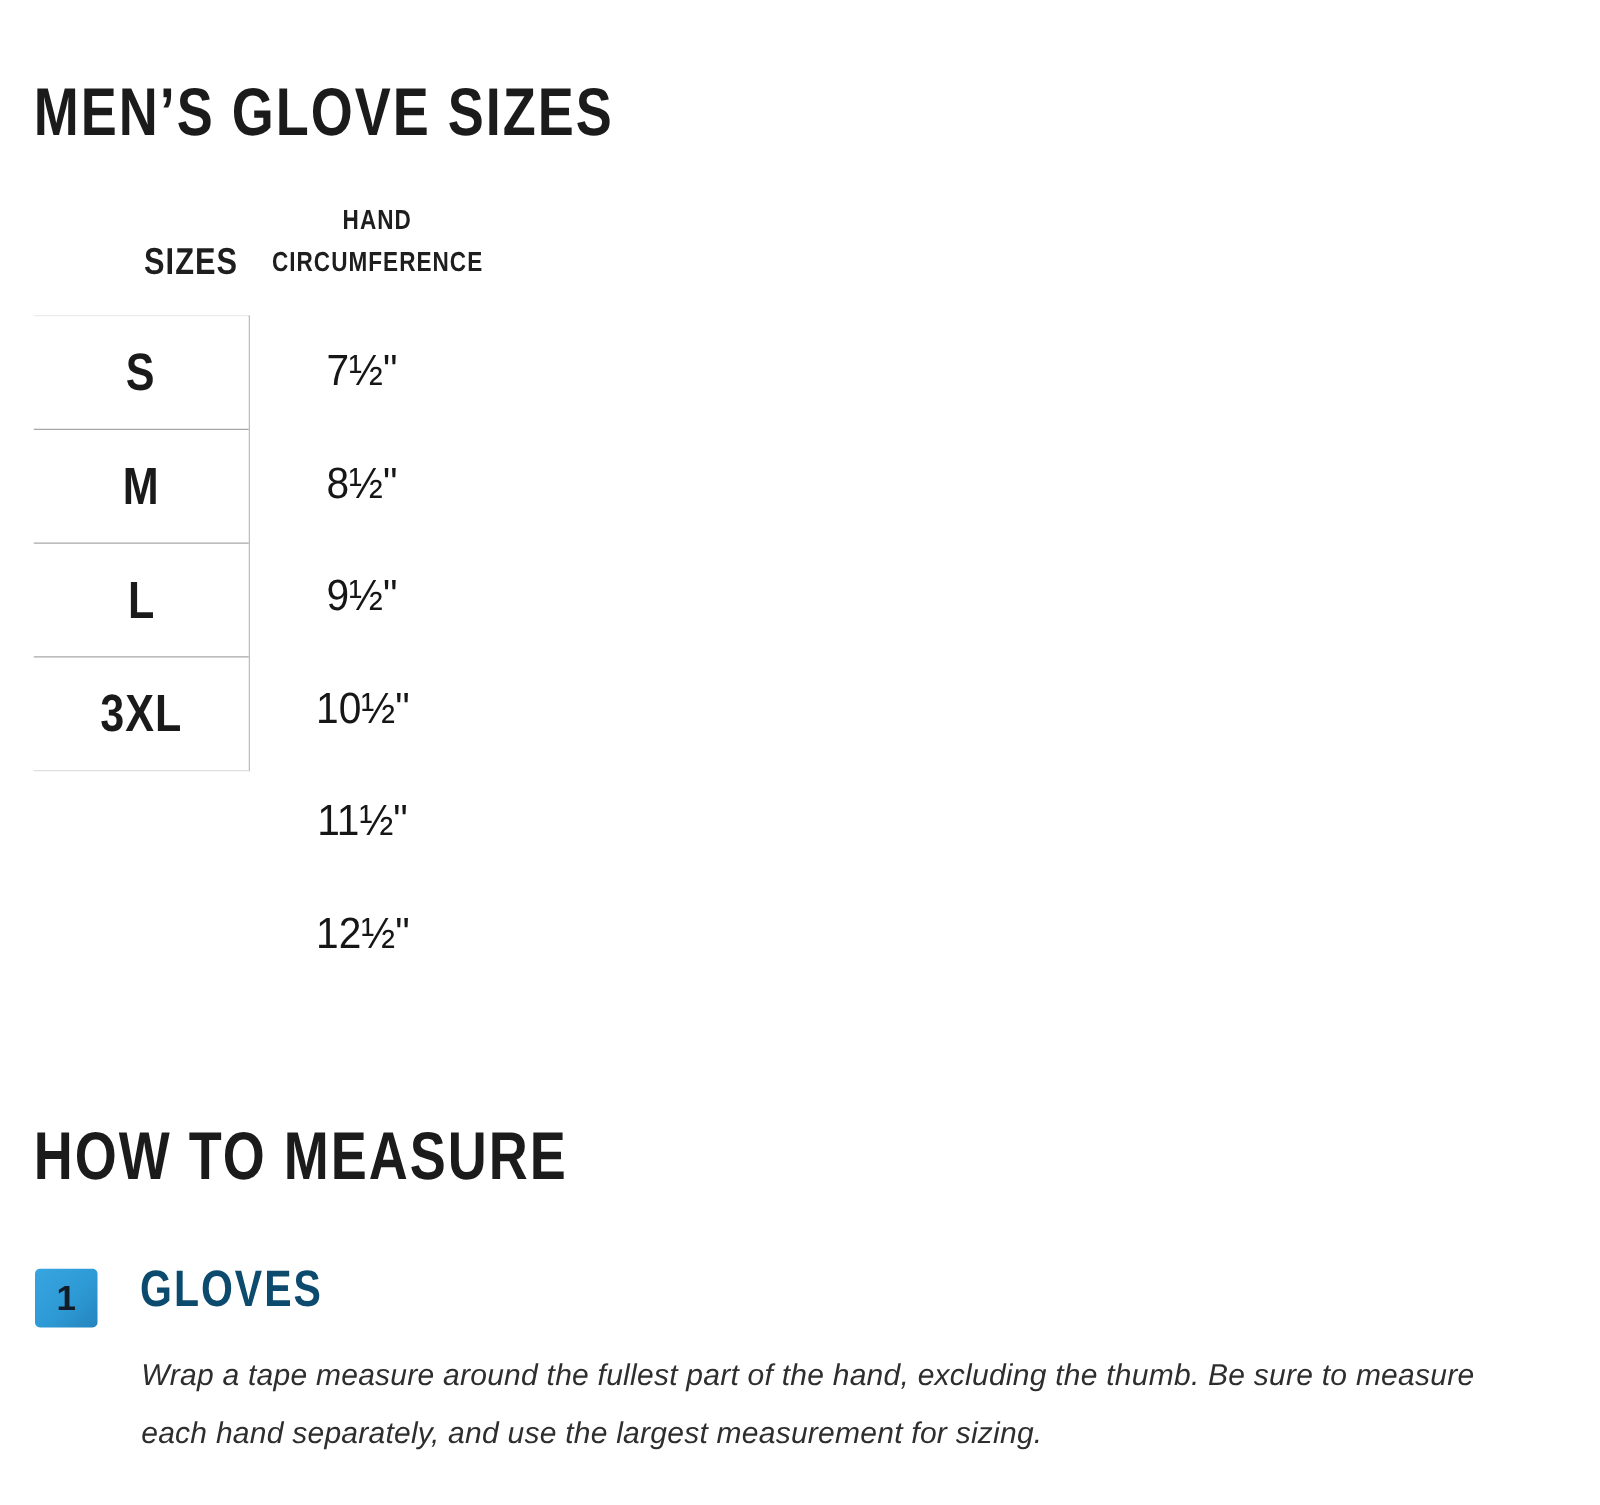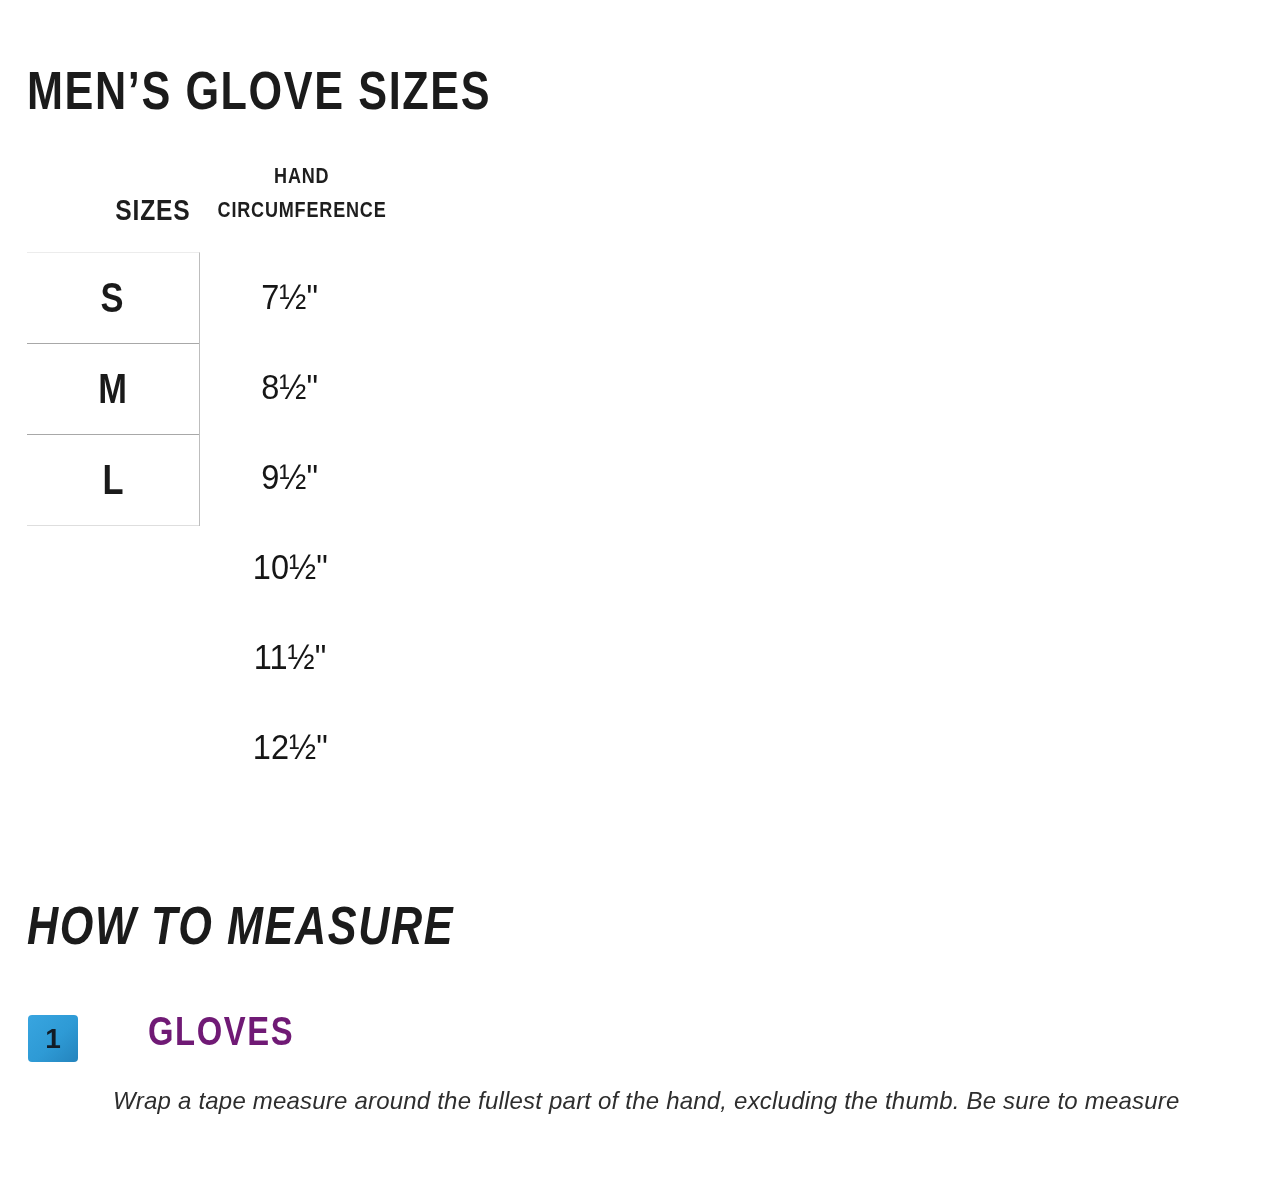--- a/index.html
+++ b/index.html
@@ -103,21 +103,20 @@
     white-space: nowrap;
   }
 
   .section-title {
     position: absolute;
     left: 27px;
     top: 897px;
     font-size: 54px;
     line-height: 56px;
     color: #1b1b1b;
-    font-style: italic;
   }
 
   .step-badge {
     position: absolute;
     left: 28px;
     top: 1015px;
     width: 50px;
     height: 47px;
     background: linear-gradient(135deg, #38a5e0 0%, #2e9ad5 55%, #2484bd 100%);
     border-radius: 4px;
@@ -128,22 +127,21 @@
     font-weight: 700;
     color: #121c26;
   }
 
   .step-label {
     position: absolute;
     left: 112px;
     top: 1009px;
     font-size: 41px;
     line-height: 44px;
-    color: #701a75;
-    margin-left: 36px;
+    color: #0c4a6e;
   }
 
   .step-desc {
     position: absolute;
     left: 113px;
     top: 1078px;
     width: 1150px;
     font-size: 24px;
     line-height: 46px;
     color: #2e2e2e;
@@ -171,20 +169,23 @@
   <div class="col-sizes">
     <div class="cell">
         <span class="cond-center">S</span>
       </div>
     <div class="cell">
         <span class="cond-center">M</span>
       </div>
     <div class="cell">
         <span class="cond-center">L</span>
       </div>
+    <div class="cell">
+        <span class="cond-center">3XL</span>
+      </div>
   </div>
 
   <div class="col-values">
     <div class="cell">
         <span>7½"</span>
       </div>
     <div class="cell">
         <span>8½"</span>
       </div>
     <div class="cell">
@@ -208,15 +209,16 @@
   <div class="step-badge">
     <span>1</span>
   </div>
 
   <div class="step-label">
     <span class="cond">GLOVES</span>
   </div>
 
   <div class="step-desc">
     <div>Wrap a tape measure around the fullest part of the hand, excluding the thumb. Be sure to measure</div>
+    <div>each hand separately, and use the largest measurement for sizing.</div>
   </div>
 
 </div>
 
 </body></html>

